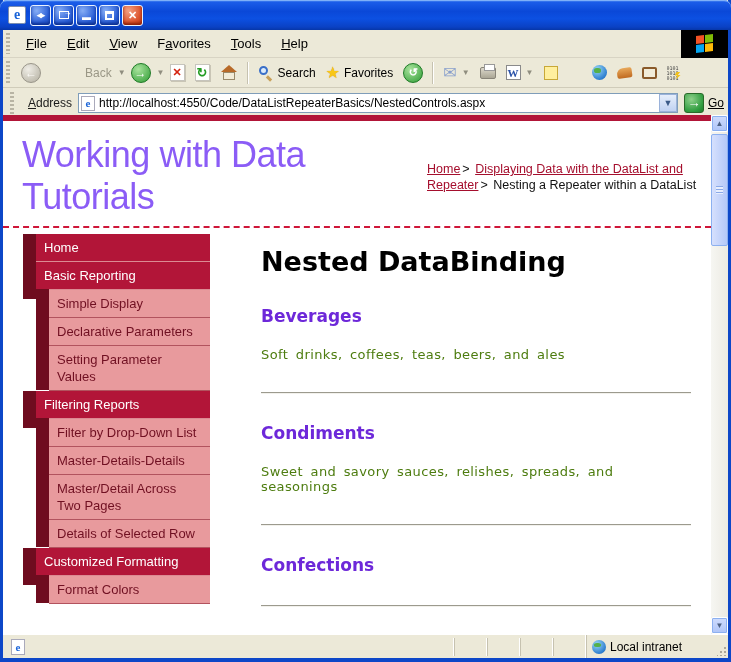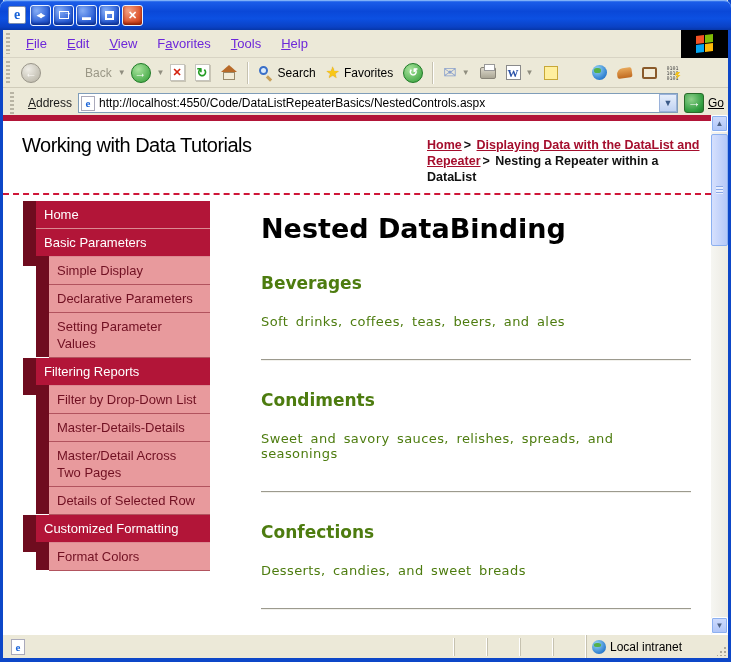--- a/index.html
+++ b/index.html
@@ -28,21 +28,21 @@
   .g-pop { width:10px; height:8px; border:1px solid #fff; position:relative; }
   .g-pop:after { content:"→"; position:absolute; right:-4px; top:-4px; font-size:8px; }
   .g-arr { font-size:9px; letter-spacing:-1px; }
 
   
   .menubar { position:absolute; top:30px; left:0; width:725px; height:28px; background:#ece9d8;
     border-bottom:1px solid #d8d4c4; display:flex; align-items:center; }
   .grip { width:4px; height:80%; margin:0 6px 0 3px;
     background:repeating-linear-gradient(180deg,#b8b4a4 0 2px, transparent 2px 4px); }
   .menus { display:flex; flex:1; }
-  .menu-item { padding:4px 10px; font-size:13px; color:#6d28d9; cursor:default; }
+  .menu-item { padding:4px 10px; font-size:13px; color:#000000; cursor:default; }
   .menu-item u { text-decoration:underline; }
   .throbber { width:47px; height:28px; background:#000; display:flex; align-items:center; justify-content:center; }
   .winlogo { display:grid; grid-template-columns:8px 8px; grid-template-rows:8px 8px; gap:1px; transform:skewY(-6deg); }
   .winlogo i:nth-child(1){background:#f35325;} .winlogo i:nth-child(2){background:#81bc06;}
   .winlogo i:nth-child(3){background:#05a6f0;} .winlogo i:nth-child(4){background:#ffba08;}
 
   
   .toolbar { position:absolute; top:58px; left:0; width:725px; height:30px; background:#ece9d8;
     border-bottom:1px solid #d0ccba; display:flex; align-items:center; font-size:12px; }
   .tool-sep { width:2px; height:22px; margin:0 4px; border-left:1px solid #c6c2b0; border-right:1px solid #fff; }
@@ -100,39 +100,39 @@
   .go-sq { width:20px; height:20px; border-radius:3px; border:1px solid #2a6a2a;
     background:radial-gradient(circle at 35% 30%, #8ed08a, #2f9c3f 70%, #1f7a2c);
     color:#fff; font-weight:bold; text-align:center; line-height:18px; font-size:13px; }
   .go-lbl { font-size:12px;text-decoration:underline; }
 
   
   .page { position:absolute; top:115px; left:0; width:725px; height:519px; background:#fff; display:flex; }
   .page-content { width:708px; height:519px; overflow:hidden; position:relative; }
   .crimson-bar { height:6px; background:#b21538; }
   .page-header { display:flex; padding:13px 10px 8px 19px; border-bottom:2px dashed #cf1638; }
-  .site-title { font-size:20px; color:#000000; font-weight:normal; letter-spacing:-0.5px; flex:1;
+  .site-title { font-size:36px; color:#8b5cf6; font-weight:normal; letter-spacing:-0.5px; flex:1;
     font-family:"Liberation Sans",sans-serif; }
-  .crumbs { width:274px; font-size:12.5px; font-weight:bold; line-height:1.28; color:#111; padding-top:3px; }
+  .crumbs { width:274px; font-size:12.5px; font-weight:normal; line-height:1.28; color:#111; padding-top:3px;margin-top:24px; }
   .crumbs a { color:#a50e2d; text-decoration:underline; cursor:pointer; }
   .crumb-sep { margin:0 2px; }
 
   .page-body { display:flex; }
   .sidebar { width:207px; padding:6px 0 0 20px; flex-shrink:0; }
   .nav-item { position:relative; font-size:13px; line-height:17px; cursor:pointer; }
   .nav-item.l1 { margin-left:13px; background:#b21538; color:#fff; padding:5px 8px; border-bottom:1px solid #dc8a92; }
   .nav-item.l1:before { content:""; position:absolute; left:-13px; top:0; width:13px; height:calc(100% + 10px);
     background:#6f0c1f; z-index:2; }
   .nav-item.l2 { margin-left:26px; background:#e89a9d; color:#701022; padding:5px 8px; border-bottom:1px solid #b2535e; }
   .nav-item.l2:before { content:""; position:absolute; left:-13px; top:-1px; width:13px; height:calc(100% + 1px);
     background:#6f0c1f; }
 
   .main { flex:1; padding:8px 20px 0 51px; font-family:"DejaVu Sans",sans-serif; }
   .content-title { font-size:27px; font-weight:bold; color:#000; margin-top:10px; letter-spacing:0; }
-  .cat-name { font-size:17px; font-weight:bold; color:#4d7c0f; margin-top:29px; }
+  .cat-name { font-size:17px; font-weight:bold; color:#6d28d9; margin-top:29px; }
   .cat-desc { font-size:13px; color:#4d7c0f; margin-top:21px; letter-spacing:0.4px; word-spacing:3px; }
   .cat-hr { border:0; border-top:1px solid #9c9a8e; border-bottom:1px solid #f2f1ec; margin-top:30px; }
 
   
   .scrollbar { width:17px; height:519px; background:#f2f1ec; display:flex; flex-direction:column; }
   .sc-btn { width:17px; height:17px; border:1px solid #fff; border-radius:2px;
     background:linear-gradient(180deg,#cfdcfd,#aec4f8); box-shadow:inset 0 0 0 1px #8cb0f0;
     color:#4d6185; font-size:8px; display:flex; align-items:center; justify-content:center; }
   .sc-track { flex:1; position:relative;
     background:linear-gradient(90deg,#f6f6f2,#eceae2); }
@@ -298,21 +298,21 @@
         <div class="site-title">Working with Data Tutorials</div>
         <div class="crumbs">
           <a>Home</a><span class="crumb-sep">&gt;</span>
           <a>Displaying Data with the DataList and Repeater</a><span class="crumb-sep">&gt;</span>
           <span>Nesting a Repeater within a DataList</span>
         </div>
       </div>
       <div class="page-body">
         <div class="sidebar">
             <div class="nav-item l1">Home</div>
-            <div class="nav-item l1">Basic Parameters</div>
+            <div class="nav-item l1">Basic Reporting</div>
             <div class="nav-item l2">Simple Display</div>
             <div class="nav-item l2">Declarative Parameters</div>
             <div class="nav-item l2">Setting Parameter Values</div>
             <div class="nav-item l1">Filtering Reports</div>
             <div class="nav-item l2">Filter by Drop-Down List</div>
             <div class="nav-item l2">Master-Details-Details</div>
             <div class="nav-item l2">Master/Detail Across Two Pages</div>
             <div class="nav-item l2">Details of Selected Row</div>
             <div class="nav-item l1">Customized Formatting</div>
             <div class="nav-item l2">Format Colors</div>
@@ -320,21 +320,20 @@
         <div class="main">
           <div class="content-title">Nested DataBinding</div>
           <div id="cat-list">
               <div class="cat-name">Beverages</div>
               <div class="cat-desc">Soft drinks, coffees, teas, beers, and ales</div>
               <hr class="cat-hr">
               <div class="cat-name">Condiments</div>
               <div class="cat-desc">Sweet and savory sauces, relishes, spreads, and seasonings</div>
               <hr class="cat-hr">
               <div class="cat-name">Confections</div>
-              <div class="cat-desc">Desserts, candies, and sweet breads</div>
               <hr class="cat-hr">
             </div>
         </div>
       </div>
     </div>
     <div class="scrollbar">
       <div class="sc-btn">
           <span>▲</span>
         </div>
       <div class="sc-track">

